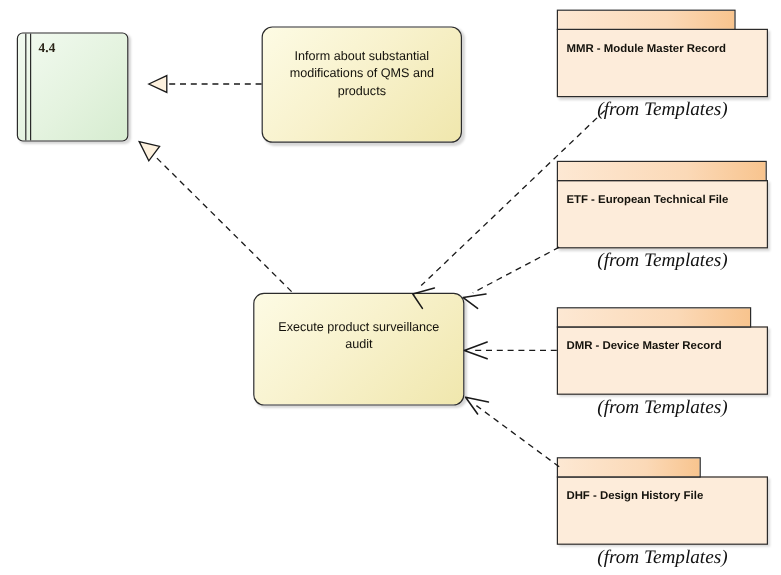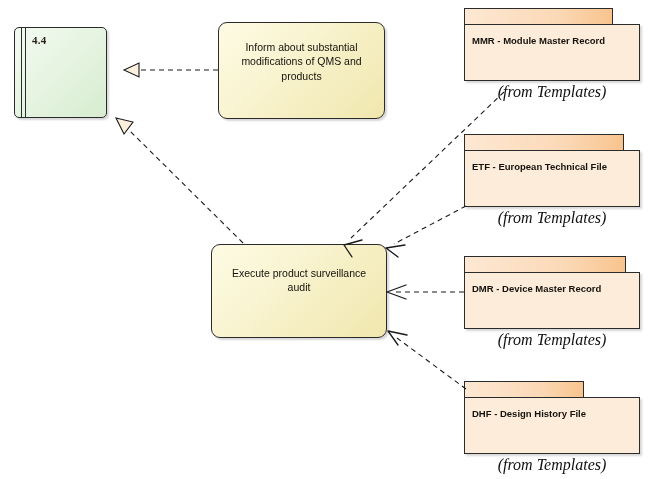--- a/index.html
+++ b/index.html
@@ -81,21 +81,21 @@
     position:absolute;top:75px;left:0;width:100%;
     text-align:center;
     font-size:16px;font-style:italic;color:#111;
     font-family:"Liberation Serif", serif;
     white-space:nowrap;
   }
 
   #pkg-mmr{left:464px;top:8px;width:176px;}
   #pkg-mmr .tab{width:149px;}
   #pkg-etf{left:464px;top:134px;width:176px;}
-  #pkg-etf .tab{width:160px;}
+  #pkg-etf .tab{width:175px;}
   #pkg-dmr{left:464px;top:256px;width:176px;}
   #pkg-dmr .tab{width:162px;}
   #pkg-dhf{left:464px;top:381px;width:176px;}
   #pkg-dhf .tab{width:120px;}
 </style>
 </head>
 <body>
 
 <div id="canvas">
 

